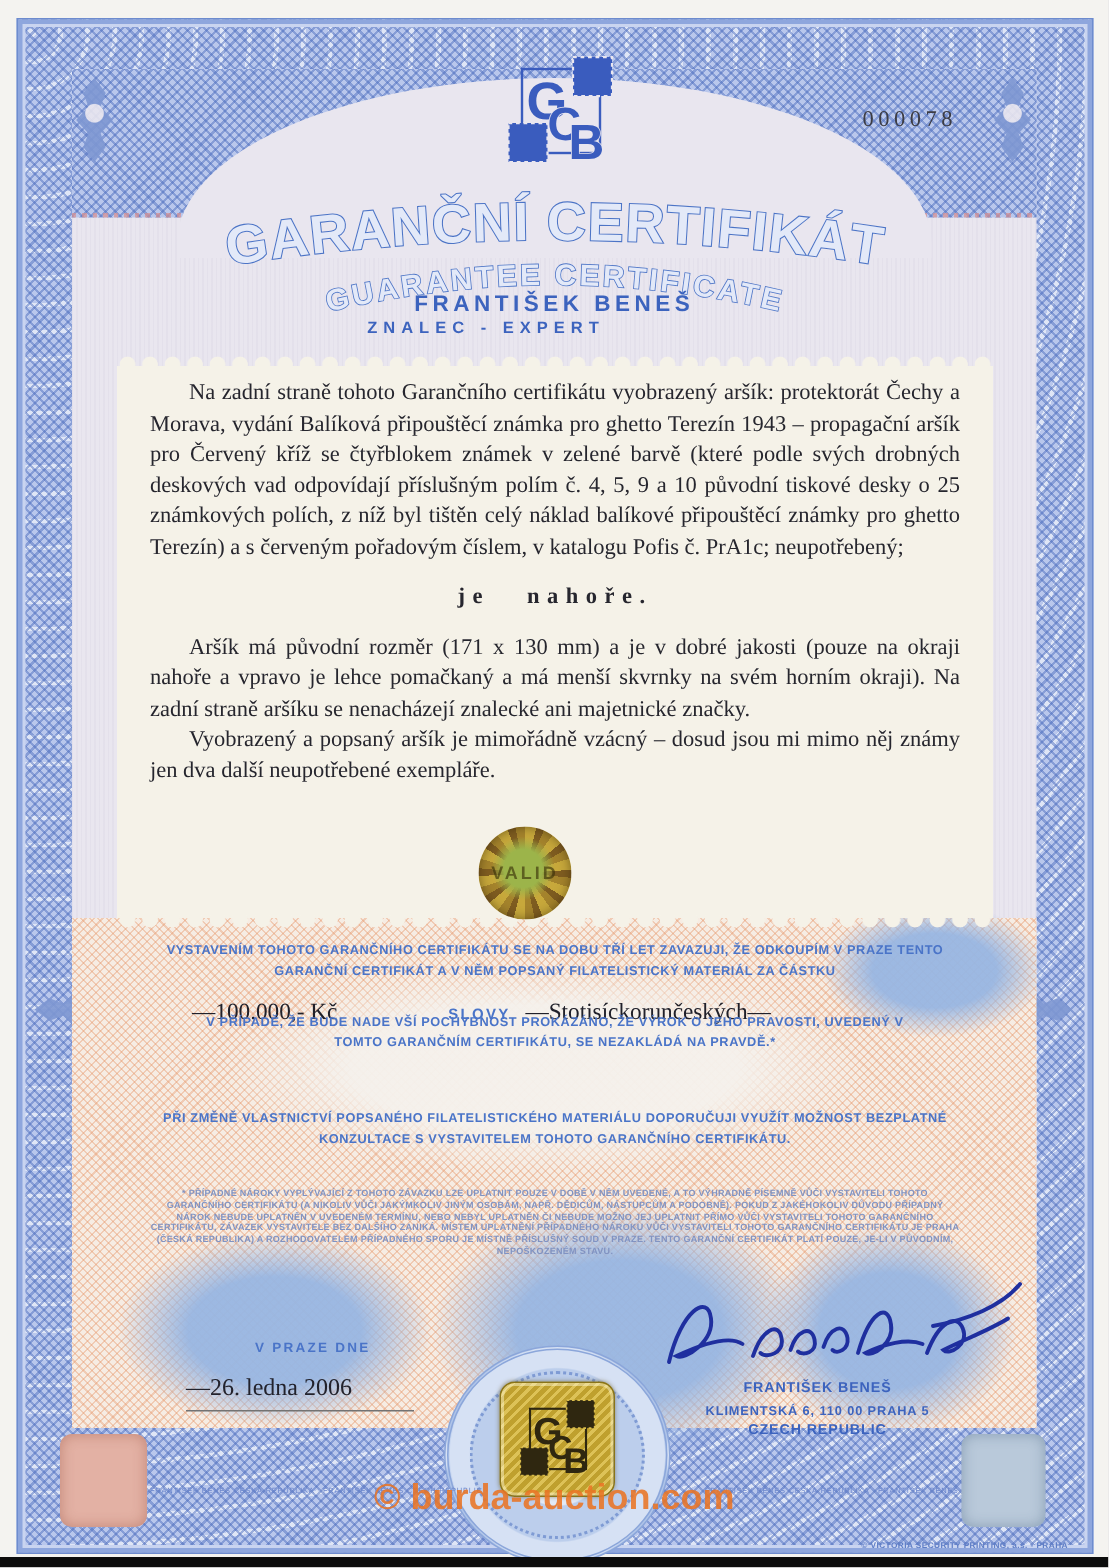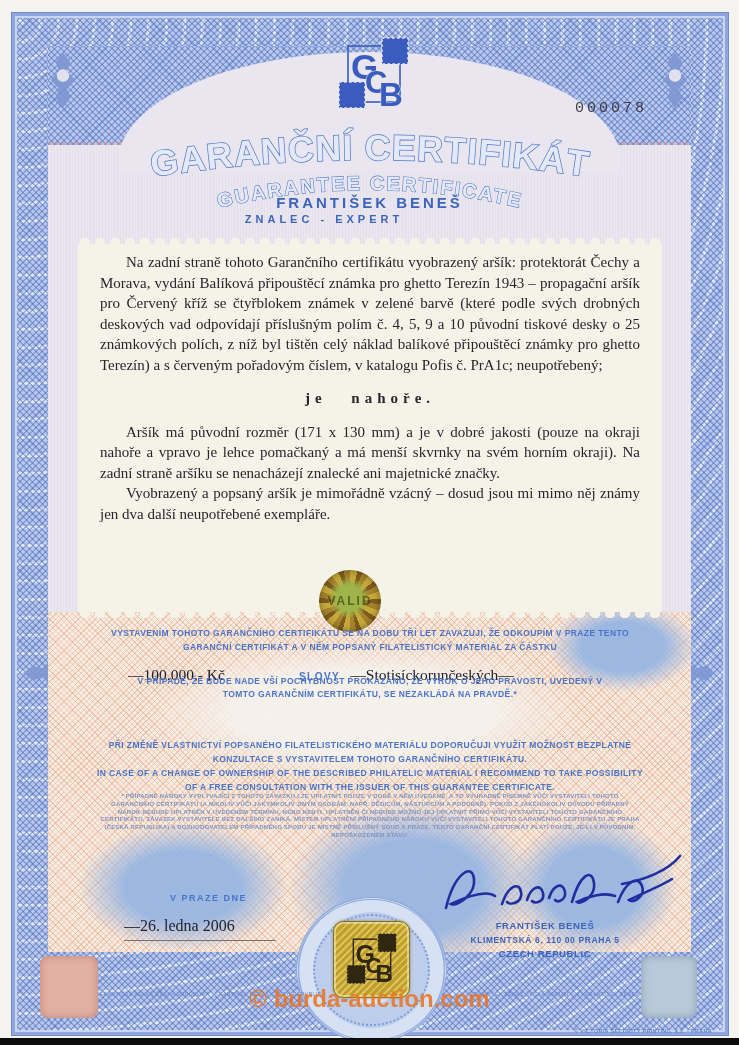--- a/index.html
+++ b/index.html
@@ -27,21 +27,21 @@
     border-radius:50% 50% 0 0 / 92% 92% 0 0;}
   .crest{position:absolute;width:34px;height:56px;opacity:.9;
     background:radial-gradient(circle at 50% 42%,#e9e6ef 0 16%,#7e97d2 18% 100%);
     clip-path:polygon(50% 0%,72% 18%,62% 34%,86% 50%,62% 66%,72% 82%,50% 100%,28% 82%,38% 66%,14% 50%,38% 34%,28% 18%);}
   .crest.tl{left:46px;top:52px}.crest.tr{left:658px;top:52px}
   .crest.bl{left:50px;top:893px}.crest.br{left:654px;top:893px}
   .crest.ml{left:34px;top:645px;transform:rotate(90deg)}
   .crest.mr{left:670px;top:645px;transform:rotate(-90deg)}
 
   
-  .serial{position:absolute;left:575px;top:100px;font-family:Liberation Mono, monospace;
+  .serial{position:absolute;left:575px;top:72px;font-family:Liberation Serif, serif;
     font-size:15px;color:#3c3c44;letter-spacing:3px;}
   .gcb-logo{position:absolute;left:334px;top:36px;width:80px;height:78px;}
   .title-svg{position:absolute;left:0;top:112px;width:739px;height:112px;}
   .title-svg text{font-family:"Liberation Sans",sans-serif;font-weight:bold;
     fill:#e3e9f8;stroke:#4c74c6;paint-order:stroke fill;}
   .expert-name{position:absolute;left:0;top:194px;width:739px;text-align:center;
     font-size:15px;font-weight:bold;color:#3c63be;letter-spacing:3px;}
   .expert-role{position:absolute;left:0;top:213px;width:648px;text-align:center;
     font-size:11px;font-weight:bold;color:#3c63be;letter-spacing:4px;}
 
@@ -56,21 +56,21 @@
 
   
   .body-text{position:absolute;left:100px;top:252px;width:540px;
     font-family:"Liberation Serif",serif;font-size:15px;line-height:1.37;
     color:#26262e;text-align:justify;}
   .body-text p{margin:0;text-indent:26px;}
   .body-text p.verdict{text-align:center;text-indent:0;font-weight:bold;
     letter-spacing:5px;word-spacing:16px;margin:13px 0;}
 
   
-  .hologram{position:absolute;left:319px;top:570px;width:62px;height:62px;border-radius:50%;
+  .hologram{position:absolute;left:319px;top:551px;width:62px;height:62px;border-radius:50%;
     background:
       radial-gradient(circle at 48% 45%,#9cb44a 0 27%,rgba(156,180,74,0) 45%),
       repeating-conic-gradient(#c7a83b 0 14deg,#7e5c20 14deg 24deg,#a4832c 24deg 36deg);
     box-shadow:inset 0 0 7px rgba(40,25,0,.5);display:flex;align-items:center;justify-content:center;}
   .hologram span{color:rgba(55,45,6,.62);font-weight:bold;font-size:12px;letter-spacing:2px;}
 
   
   .orange-zone{position:absolute;left:48px;top:612px;width:643px;height:340px;
     background-color:#f6ece3;
     background-image:
@@ -197,21 +197,20 @@
   <div class="amount-row">
     <span>—100.000,- Kč</span>
     <span class="slovy">SLOVY</span>
     <span>—Stotisíckorunčeských—</span>
   </div>
 
   <div class="condition">V PŘÍPADĚ, ŽE BUDE NADE VŠÍ POCHYBNOST PROKÁZÁNO, ŽE VÝROK O JEHO PRAVOSTI, UVEDENÝ V TOMTO GARANČNÍM CERTIFIKÁTU, SE NEZAKLÁDÁ NA PRAVDĚ.*</div>
 
   <div class="advice">
     <div>PŘI ZMĚNĚ VLASTNICTVÍ POPSANÉHO FILATELISTICKÉHO MATERIÁLU DOPORUČUJI VYUŽÍT MOŽNOST BEZPLATNÉ KONZULTACE S VYSTAVITELEM TOHOTO GARANČNÍHO CERTIFIKÁTU.</div>
-    <div>IN CASE OF A CHANGE OF OWNERSHIP OF THE DESCRIBED PHILATELIC MATERIAL I RECOMMEND TO TAKE POSSIBILITY OF A FREE CONSULTATION WITH THE ISSUER OF THIS GUARANTEE CERTIFICATE.</div>
   </div>
 
   <div class="fine-print">* PŘÍPADNÉ NÁROKY VYPLÝVAJÍCÍ Z TOHOTO ZÁVAZKU LZE UPLATNIT POUZE V DOBĚ V NĚM UVEDENÉ, A TO VÝHRADNĚ PÍSEMNĚ VŮČI VYSTAVITELI TOHOTO GARANČNÍHO CERTIFIKÁTU (A NIKOLIV VŮČI JAKÝMKOLIV JINÝM OSOBÁM, NAPŘ. DĚDICŮM, NÁSTUPCŮM A PODOBNĚ). POKUD Z JAKÉHOKOLIV DŮVODU PŘÍPADNÝ NÁROK NEBUDE UPLATNĚN V UVEDENÉM TERMÍNU, NEBO NEBYL UPLATNĚN ČI NEBUDE MOŽNO JEJ UPLATNIT PŘÍMO VŮČI VYSTAVITELI TOHOTO GARANČNÍHO CERTIFIKÁTU, ZÁVAZEK VYSTAVITELE BEZ DALŠÍHO ZANIKÁ. MÍSTEM UPLATNĚNÍ PŘÍPADNÉHO NÁROKU VŮČI VYSTAVITELI TOHOTO GARANČNÍHO CERTIFIKÁTU JE PRAHA (ČESKÁ REPUBLIKA) A ROZHODOVATELEM PŘÍPADNÉHO SPORU JE MÍSTNĚ PŘÍSLUŠNÝ SOUD V PRAZE. TENTO GARANČNÍ CERTIFIKÁT PLATÍ POUZE, JE-LI V PŮVODNÍM, NEPOŠKOZENÉM STAVU.</div>
 
   <div class="rosette"></div>
 
   <div class="place-label">V PRAZE DNE</div>
   <div class="date">—26. ledna 2006</div>
 
   <svg class="signature-svg" viewBox="0 0 256 86">

